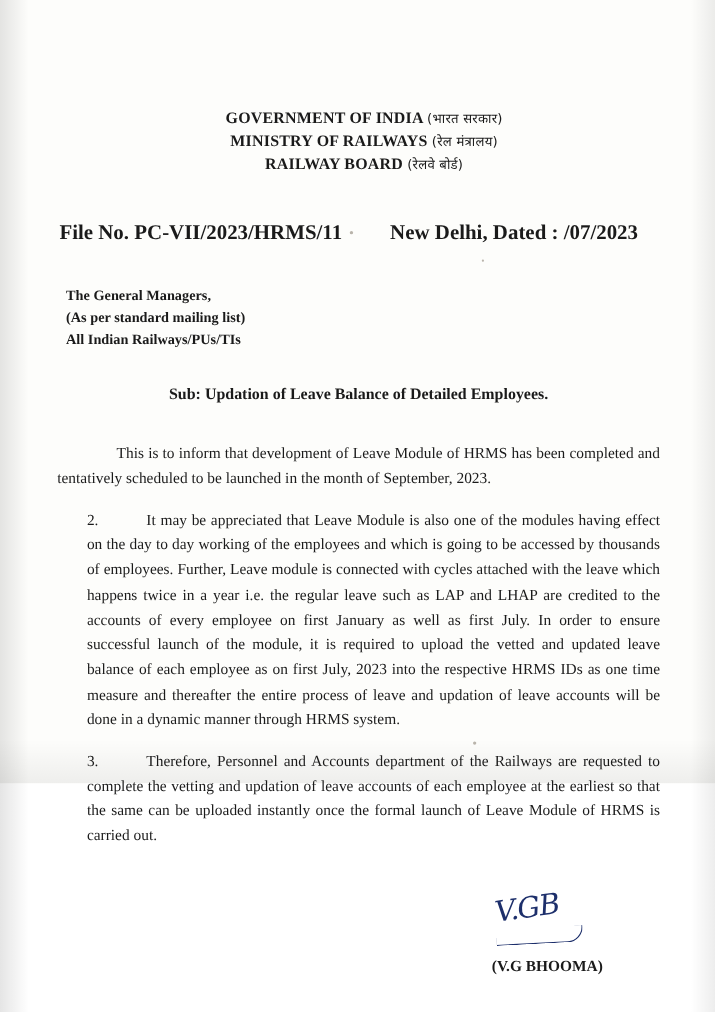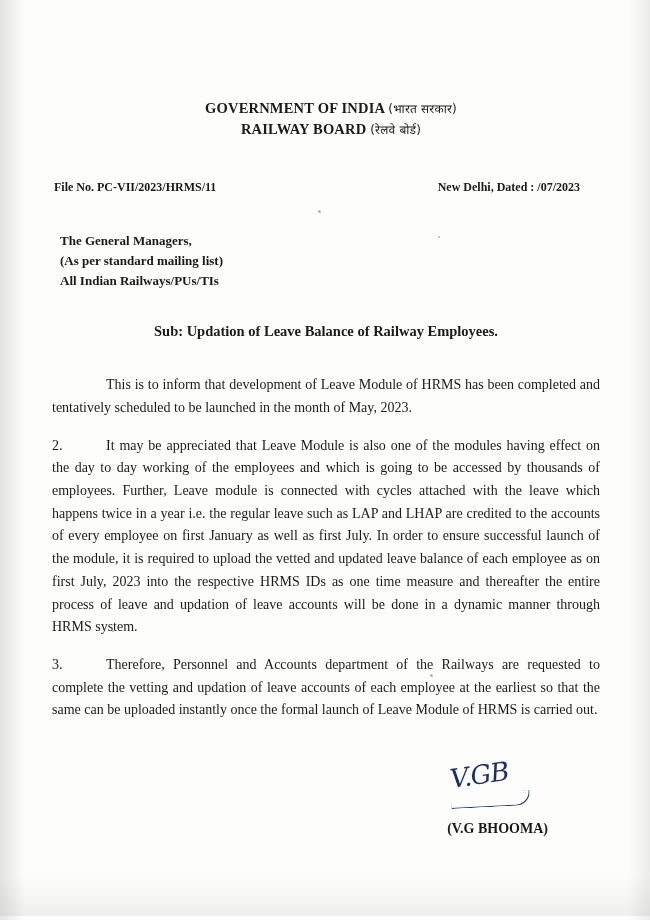--- a/index.html
+++ b/index.html
@@ -12,21 +12,21 @@
     height: 920px;
     position: relative;
     font-family: "Liberation Serif", "DejaVu Serif", serif;
     color: #1a1a1a;
     overflow: hidden;
   }
   .page {
     position: absolute;
     left: 0; top: 0;
     width: 650px;
-    height: 916px;
+    height: 712px;
     background: #fdfdfb;
   }
   
   .scan-edge-left {
     position: absolute;
     left: 0; top: 0;
     width: 26px; height: 920px;
     background: linear-gradient(to right, rgba(0,0,0,0.10), rgba(0,0,0,0));
     pointer-events: none;
   }
@@ -66,21 +66,21 @@
     font-family: "DejaVu Sans", sans-serif;
     font-size: 12px;
     font-weight: normal;
   }
 
   .ref-row {
     display: flex;
     justify-content: space-between;
     align-items: baseline;
     margin-top: 40px;
-    font-size: 12px;
+    font-size: 19px;
     font-weight: bold;
   }
   .ref-row .fileno { margin-left: 2px; }
   .ref-row .dateline { margin-right: 20px; font-weight: bold; }
 
   .addressee {
     margin-top: 36px;
     margin-left: 8px;
     font-size: 13px;
     font-weight: bold;
@@ -102,20 +102,21 @@
   }
   .para {
     margin-bottom: 15px;
     position: relative;
   }
   .para.indent-first {
     text-indent: 54px;
   }
   .para.numbered {
     padding-left: 0;
+    margin-left: 27px;
   }
   .para .num {
     display: inline-block;
     width: 54px;
   }
 
   .sign-area {
     margin-top: 44px;
     height: 46px;
     position: relative;
@@ -174,41 +175,45 @@
   <div class="speck" style="left:430px;top:674px;width:3px;height:3px;"></div>
 
   <div class="content">
 
     <div class="letterhead">
       <div>
         <span>GOVERNMENT OF INDIA</span>
         <span class="hindi">(भारत सरकार)</span>
       </div>
       <div>
+        <span>MINISTRY OF RAILWAYS</span>
+        <span class="hindi">(रेल मंत्रालय)</span>
+      </div>
+      <div>
         <span>RAILWAY BOARD</span>
         <span class="hindi">(रेलवे बोर्ड)</span>
       </div>
     </div>
 
     <div class="ref-row">
       <div class="fileno">File No. PC-VII/2023/HRMS/11</div>
       <div class="dateline">New Delhi,  Dated :   /07/2023</div>
     </div>
 
     <div class="addressee">
       <div>The General Managers,</div>
       <div>(As per standard mailing list)</div>
       <div>All Indian Railways/PUs/TIs</div>
     </div>
 
-    <div class="subject">Sub: Updation of Leave Balance of Railway Employees.</div>
+    <div class="subject">Sub: Updation of Leave Balance of Detailed Employees.</div>
 
     <div class="body">
 
-      <div class="para indent-first">This is to inform that development of Leave Module of HRMS has been completed and tentatively scheduled to be launched in the month of May, 2023.</div>
+      <div class="para indent-first">This is to inform that development of Leave Module of HRMS has been completed and tentatively scheduled to be launched in the month of September, 2023.</div>
 
       <div class="para numbered">
         <span class="num">2.</span><span>It may be appreciated that Leave Module is also one of the modules having effect on the day to day working of the employees and which is going to be accessed by thousands of employees. Further, Leave module is connected with cycles attached with the leave which happens twice in a year i.e. the regular leave such as LAP and LHAP are credited to the accounts of every employee on first January as well as first July. In order to ensure successful launch of the module, it is required to upload the vetted and updated leave balance of each employee as on first July, 2023 into the respective HRMS IDs as one time measure and thereafter the entire process of leave and updation of leave accounts will be done in a dynamic manner through HRMS system.</span>
       </div>
 
       <div class="para numbered">
         <span class="num">3.</span><span>Therefore, Personnel and Accounts department of the Railways are requested to complete the vetting and updation of leave accounts of each employee at the earliest so that the same can be uploaded instantly once the formal launch of Leave Module of HRMS is carried out.</span>
       </div>
 
 

